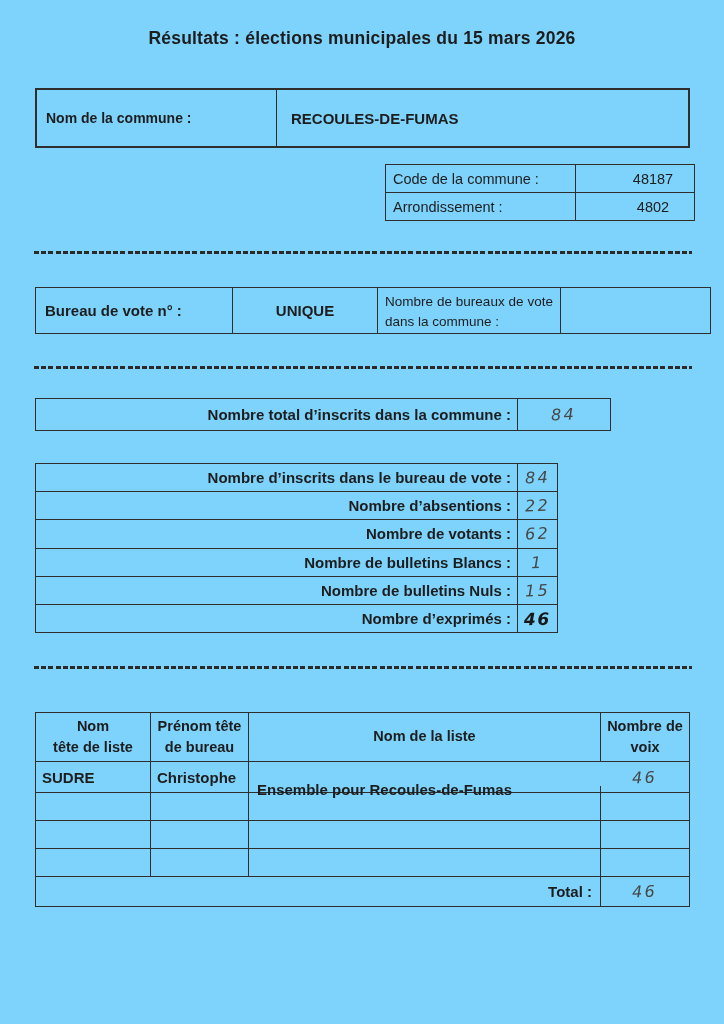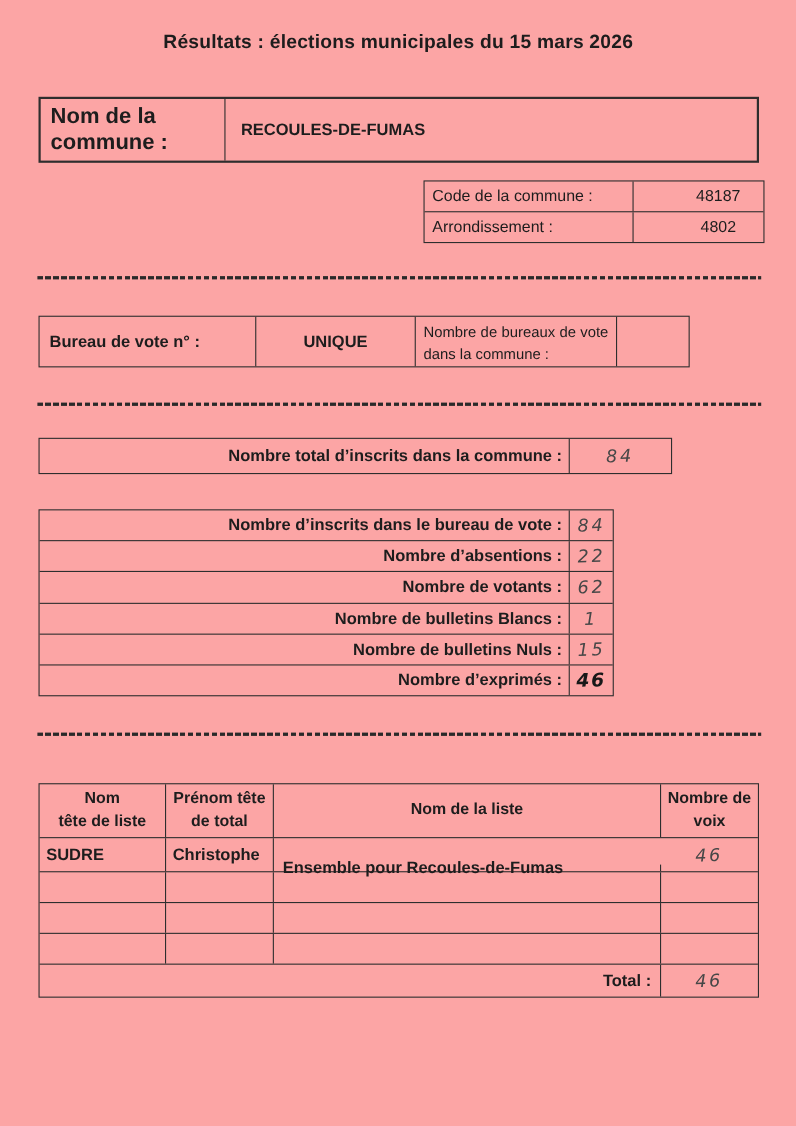--- a/index.html
+++ b/index.html
@@ -1,38 +1,38 @@
 <!DOCTYPE html>
 <html lang="fr"><head>
 <meta charset="utf-8">
 <style>
   html,body{margin:0;padding:0;background:#e8e8e8;}
   .page{
     position:relative;
     width:724px;height:1024px;
-    background:#fca5a5;
+    background:#7dd3fc;
     font-family:"Liberation Sans",sans-serif;
     color:#1d1d1d;
     overflow:hidden;
     margin:0 auto;
   }
   .title{
     position:absolute;top:28px;left:0;width:100%;
     text-align:center;font-size:17.5px;font-weight:bold;letter-spacing:.2px;
   }
 
   
   .commune-box{
     position:absolute;left:35px;top:88px;width:655px;height:60px;
     border:2px solid #2e2e2e;display:flex;box-sizing:border-box;
   }
   .commune-box .label-cell{
-    width:168px;border-right:1.5px solid #2e2e2e;
+    width:240px;border-right:1.5px solid #2e2e2e;
     display:flex;align-items:center;padding-left:9px;
-    font-weight:bold;font-size:20px;box-sizing:border-box;
+    font-weight:bold;font-size:14px;box-sizing:border-box;
   }
   .commune-box .value-cell{
     flex:1;display:flex;align-items:center;padding-left:14px;
     font-weight:bold;font-size:15px;
   }
 
   
   .code-table{
     position:absolute;left:385px;top:164px;width:310px;
     border:1.5px solid #2e2e2e;box-sizing:border-box;
@@ -48,21 +48,21 @@
 
   
   .dashed{
     position:absolute;left:34px;width:658px;height:3px;
     background-image:repeating-linear-gradient(to right,#2a2a2a 0 5px,transparent 5px 7.2px);
   }
   .d1{top:251px}.d2{top:366px}.d3{top:666px}
 
   
   .bureau-box{
-    position:absolute;left:35px;top:287px;width:592px;height:47px;
+    position:absolute;left:35px;top:287px;width:676px;height:47px;
     border:1.8px solid #2e2e2e;display:flex;box-sizing:border-box;
   }
   .bureau-box .b1{
     width:197px;border-right:1.3px solid #2e2e2e;
     display:flex;align-items:center;padding-left:9px;
     font-weight:bold;font-size:15px;box-sizing:border-box;
   }
   .bureau-box .b2{
     width:145px;border-right:1.3px solid #2e2e2e;
     display:flex;align-items:center;justify-content:center;
@@ -221,21 +221,21 @@
   </div>
 
   <div class="dashed d3"></div>
 
   <div class="lists-table">
     <div class="lt-row lt-header">
       <div class="c1">
         <span><span>Nom</span><br><span>tête de liste</span></span>
       </div>
       <div class="c2">
-        <span><span>Prénom tête</span><br><span>de total</span></span>
+        <span><span>Prénom tête</span><br><span>de bureau</span></span>
       </div>
       <div class="c3">Nom de la liste</div>
       <div class="c4">
         <span><span>Nombre de</span><br><span>voix</span></span>
       </div>
     </div>
 
     <div class="lt-row lt-data">
       <div class="c1">SUDRE</div>
       <div class="c2">Christophe</div>

